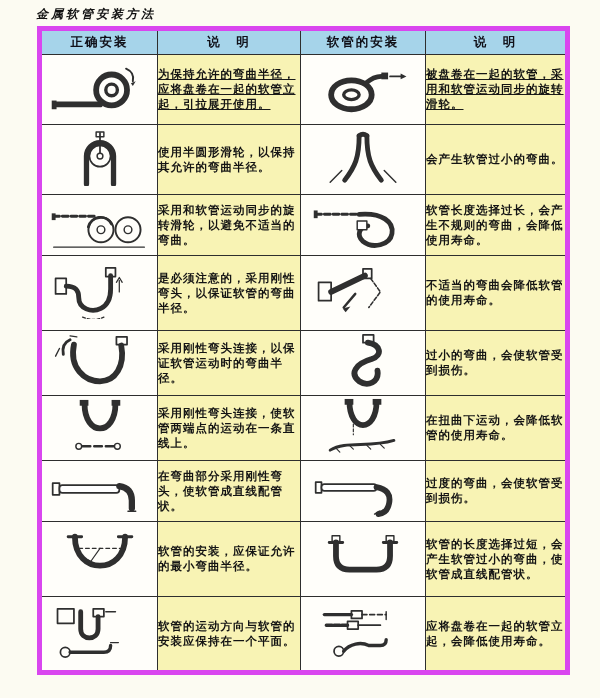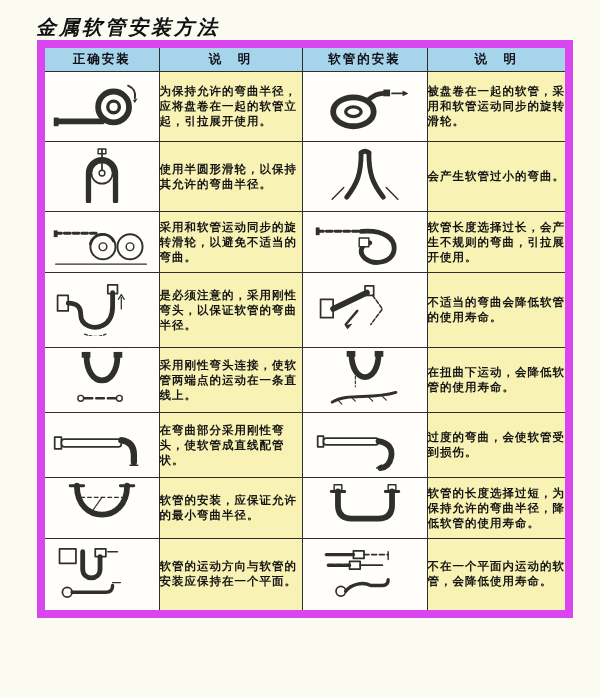--- a/index.html
+++ b/index.html
@@ -3,48 +3,48 @@
 <meta charset="utf-8">
 <style>
   html,body{margin:0;padding:0;}
   body{
     width:600px;height:698px;position:relative;
     background:var(--page-bg,#fcfbf2);
     font-family:"Liberation Sans","DejaVu Sans",sans-serif;
     color:#1a1a1a;overflow:hidden;
   }
   .page-title{
-    position:absolute;left:36px;top:14px;
+    position:absolute;left:36px;top:6px;
     font-family:"Liberation Serif","DejaVu Serif",serif;
     font-style:italic;font-weight:bold;
-    font-size:20px;letter-spacing:3px;color:#111;
+    font-size:12px;letter-spacing:3px;color:#111;
   }
   table.install{
-    position:absolute;left:37px;top:40px;width:528px;
+    position:absolute;left:37px;top:26px;width:528px;
     border-collapse:collapse;table-layout:fixed;
-    border:8px solid #d946ef;
+    border:5px solid #d946ef;
   }
   table.install th, table.install td{
     border:1px solid var(--border,#2e2e2e);
     padding:0;vertical-align:middle;
   }
   th.hdr{
     height:23px;background:var(--header-bg,#a6d4ea);
     font-size:12.5px;font-weight:bold;letter-spacing:2px;
     text-align:center;color:#101018;
   }
   td.img-cell{background:var(--cell-bg,#fffefa);text-align:center;}
   td.desc-cell{
     background:var(--desc-bg,#f8f3b4);
     font-size:11.5px;font-weight:bold;line-height:15px;
     letter-spacing:1px;text-align:left;
     padding:3px 5px 3px 11px;color:#141414;
   }
   .illus{display:inline-block;line-height:0;}
-  tbody tr:nth-child(1){height:70px;}
+  tbody tr:nth-child(1){height:70px;text-decoration:underline;}
   tbody tr:nth-child(2){height:70px;margin-left:15px;}
   tbody tr:nth-child(3){height:54px;padding-left:8px;}
   tbody tr:nth-child(4){height:75px;}
   tbody tr:nth-child(5){height:65px;}
   tbody tr:nth-child(6){height:65px;padding-left:37px;}
   tbody tr:nth-child(7){height:49px;padding-left:40px;}
   tbody tr:nth-child(8){height:75px;}
   tbody tr:nth-child(9){height:76px;}
 </style>
 </head>
@@ -129,21 +129,21 @@
             </svg></span></td>
     <td class="desc-cell">采用和软管运动同步的旋转滑轮，以避免不适当的弯曲。</td>
     <td class="img-cell"><span class="illus"><svg width="104" height="56" viewBox="0 0 104 58">
               <g stroke="#2f2f2f" fill="none" stroke-linecap="round" stroke-linejoin="round">
                 <path d="M3 20 H48" stroke-width="3" stroke-dasharray="6 3"></path>
                 <rect x="1" y="16" width="4" height="8" fill="#2f2f2f" stroke="none"></rect>
                 <path d="M48 20 C72 18 84 28 82 40 C80 52 62 56 52 48 C45 42 48 33 57 32" stroke-width="5"></path>
                 <rect x="46" y="27" width="10" height="9" stroke-width="1.5" fill="#fff"></rect>
               </g>
             </svg></span></td>
-    <td class="desc-cell">软管长度选择过长，会产生不规则的弯曲，引拉展开使用。</td>
+    <td class="desc-cell">软管长度选择过长，会产生不规则的弯曲，会降低使用寿命。</td>
   </tr>
       <tr>
     <td class="img-cell"><span class="illus"><svg width="104" height="56" viewBox="0 0 104 58">
               <g stroke="#2f2f2f" fill="none" stroke-linecap="round" stroke-linejoin="round">
                 <rect x="6" y="16" width="11" height="16" stroke-width="1.8"></rect>
                 <path d="M17 24 C28 24 30 30 30 36 C30 47 43 52 53 47 C61 43 63 36 63 27 V13" stroke-width="5"></path>
                 <rect x="58" y="5" width="10" height="9" stroke-width="1.8"></rect>
                 <path d="M34 56 q12 5 22 0" stroke-width="1.3" stroke-dasharray="3 2"></path>
                 <path d="M72 30 V18" stroke-width="1.3"></path>
                 <path d="M69 20 l3 -5 l3 5" stroke-width="1.3"></path>
@@ -158,20 +158,39 @@
                 <path d="M60 16 L70 30 L58 46" stroke-width="1.6" stroke-dasharray="4 2"></path>
                 <path d="M44 32 L32 46" stroke-width="2.5"></path>
                 <path d="M31 47 l8 -2 l-5 6 z" fill="#2f2f2f" stroke="none"></path>
               </g>
             </svg></span></td>
     <td class="desc-cell">不适当的弯曲会降低软管的使用寿命。</td>
   </tr>
       <tr>
     <td class="img-cell"><span class="illus"><svg width="104" height="56" viewBox="0 0 104 58">
               <g stroke="#2f2f2f" fill="none" stroke-linecap="round" stroke-linejoin="round">
+                <path d="M25 12 C20 36 36 50 52 50 C68 50 78 34 74 13" stroke-width="6"></path>
+                <rect x="69" y="4" width="11" height="8" stroke-width="1.8"></rect>
+                <path d="M21 7 q-9 4 -7 15" stroke-width="3"></path>
+                <path d="M10 16 l-4 8" stroke-width="1.4"></path>
+                <path d="M28 4 l-7 -1" stroke-width="1.4"></path>
+              </g>
+            </svg></span></td>
+    <td class="desc-cell">采用刚性弯头连接，以保证软管运动时的弯曲半径。</td>
+    <td class="img-cell"><span class="illus"><svg width="104" height="56" viewBox="0 0 104 58">
+              <g stroke="#2f2f2f" fill="none" stroke-linecap="round" stroke-linejoin="round">
+                <rect x="52" y="2" width="11" height="8" stroke-width="1.8"></rect>
+                <path d="M57 10 C70 12 73 23 61 27 C44 32 38 42 48 50 C57 56 69 51 67 39" stroke-width="6"></path>
+              </g>
+            </svg></span></td>
+    <td class="desc-cell">过小的弯曲，会使软管受到损伤。</td>
+  </tr>
+      <tr>
+    <td class="img-cell"><span class="illus"><svg width="104" height="56" viewBox="0 0 104 58">
+              <g stroke="#2f2f2f" fill="none" stroke-linecap="round" stroke-linejoin="round">
                 <path d="M36 6 C36 40 68 40 68 6" stroke-width="6"></path>
                 <rect x="31" y="2" width="9" height="6" fill="#2f2f2f" stroke="none"></rect>
                 <rect x="64" y="2" width="9" height="6" fill="#2f2f2f" stroke="none"></rect>
                 <circle cx="30" cy="50" r="3" stroke-width="1.5"></circle>
                 <path d="M34 50 H66" stroke-width="2.5" stroke-dasharray="8 4"></path>
                 <circle cx="70" cy="50" r="3" stroke-width="1.5"></circle>
               </g>
             </svg></span></td>
     <td class="desc-cell">采用刚性弯头连接，使软管两端点的运动在一条直线上。</td>
     <td class="img-cell"><span class="illus"><svg width="104" height="56" viewBox="0 0 104 58">
@@ -218,21 +237,21 @@
             </svg></span></td>
     <td class="desc-cell">软管的安装，应保证允许的最小弯曲半径。</td>
     <td class="img-cell"><span class="illus"><svg width="104" height="56" viewBox="0 0 104 58">
               <g stroke="#2f2f2f" fill="none" stroke-linecap="round" stroke-linejoin="round">
                 <path d="M24 14 V28 Q24 42 38 42 H66 Q80 42 80 28 V14" stroke-width="6"></path>
                 <path d="M17 14 H31 M73 14 H87" stroke-width="3"></path>
                 <rect x="20" y="7" width="8" height="6" stroke-width="1.5"></rect>
                 <rect x="76" y="7" width="8" height="6" stroke-width="1.5"></rect>
               </g>
             </svg></span></td>
-    <td class="desc-cell">软管的长度选择过短，为保持允许的弯曲半径，降低软管的使用寿命。</td>
+    <td class="desc-cell">软管的长度选择过短，会产生软管过小的弯曲，使软管成直线配管状。</td>
   </tr>
       <tr>
     <td class="img-cell"><span class="illus"><svg width="104" height="56" viewBox="0 0 104 58">
               <g stroke="#2f2f2f" fill="none" stroke-linecap="round" stroke-linejoin="round">
                 <rect x="8" y="5" width="17" height="15" stroke-width="1.8"></rect>
                 <path d="M32 8 V26 C32 38 50 38 50 26 V13" stroke-width="5"></path>
                 <rect x="45" y="5" width="11" height="8" stroke-width="1.8"></rect>
                 <path d="M58 8 h10" stroke-width="1.5"></path>
                 <circle cx="16" cy="50" r="5" stroke-width="1.8"></circle>
                 <path d="M21 50 H56 q7 0 7 -7" stroke-width="3.5"></path>
@@ -246,16 +265,16 @@
                 <rect x="40" y="7" width="11" height="8" stroke-width="1.8"></rect>
                 <path d="M51 11 H76" stroke-width="1.8" stroke-dasharray="5 3"></path>
                 <path d="M14 22 H36" stroke-width="3.5" stroke-dasharray="6 2"></path>
                 <rect x="36" y="18" width="11" height="8" stroke-width="1.8"></rect>
                 <path d="M47 22 H70" stroke-width="1.8"></path>
                 <path d="M76 8 v8" stroke-width="1.5"></path>
                 <circle cx="27" cy="49" r="5" stroke-width="1.8"></circle>
                 <path d="M32 49 C38 41 50 39 58 43 H70 q6 0 6 -6" stroke-width="3.5"></path>
               </g>
             </svg></span></td>
-    <td class="desc-cell">不在一个平面内运动的软管，会降低使用寿命。</td>
+    <td class="desc-cell">应将盘卷在一起的软管立起，会降低使用寿命。</td>
   </tr>
     </tbody>
 </table>
 
 </body></html>

